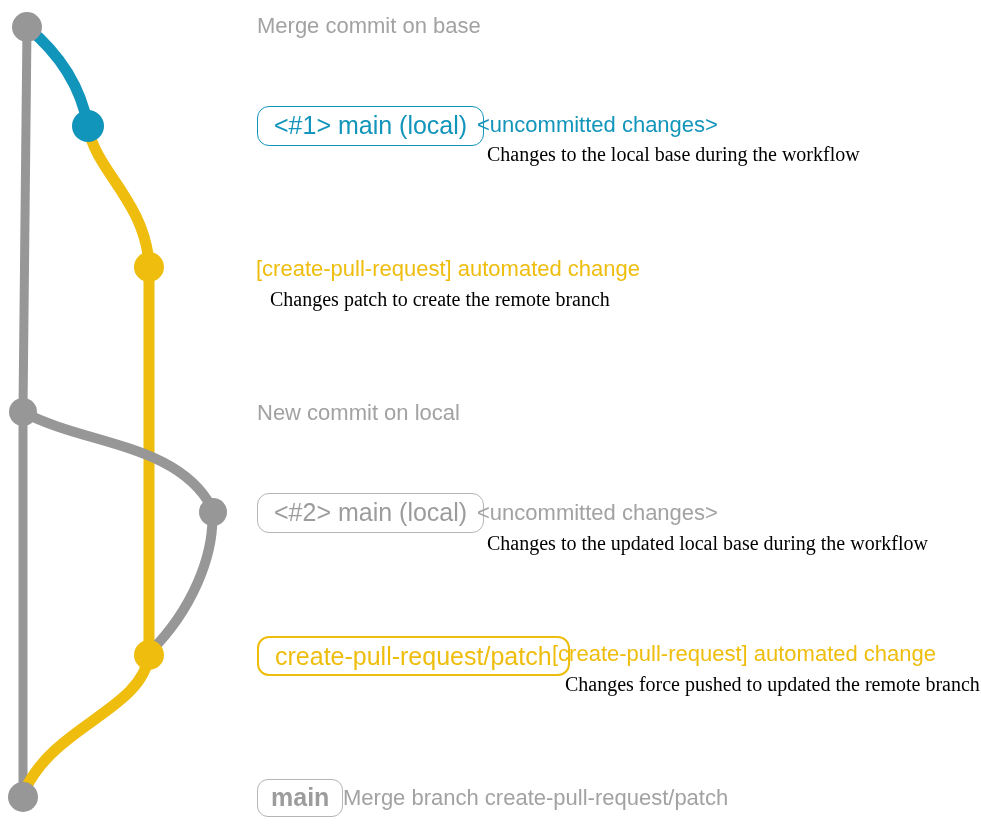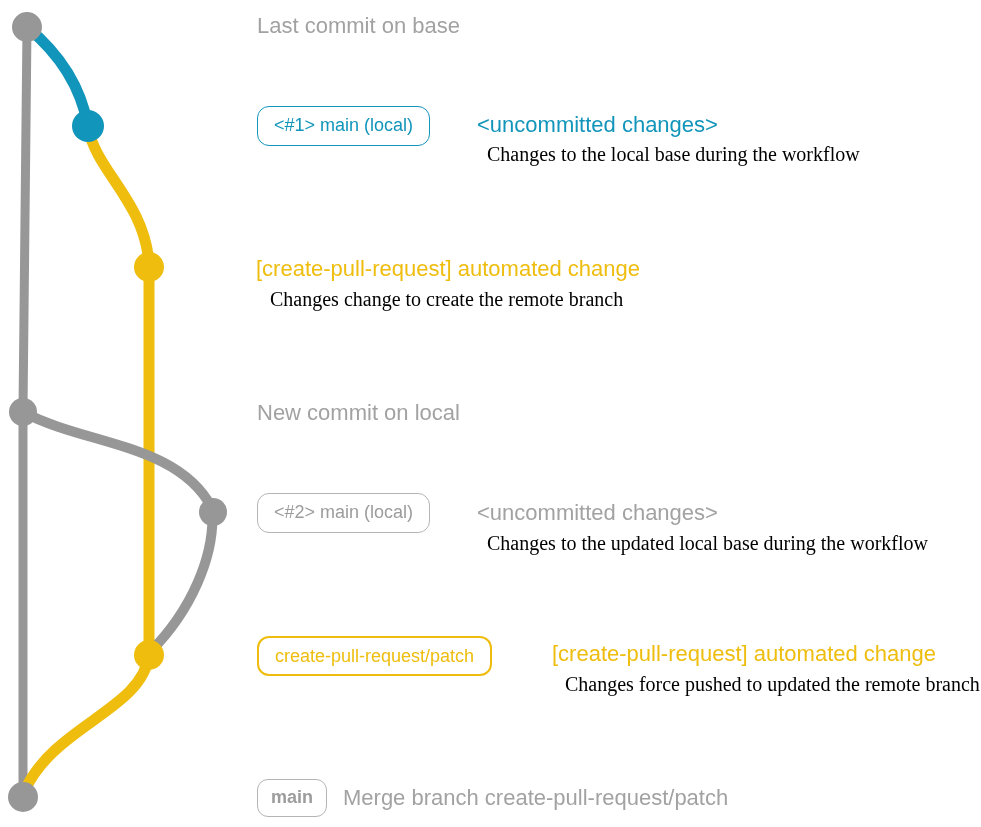--- a/index.html
+++ b/index.html
@@ -21,21 +21,21 @@
   .msg.gray   { color: var(--label-gray); }
   .msg.blue   { color: var(--branch-blue); }
   .msg.yellow { color: var(--branch-yellow); }
   .badge {
     position: absolute;
     box-sizing: border-box;
     height: 40px;
     line-height: 37px;
     padding: 0 16px;
     border-radius: 12px;
-    font-size: 18px;
+    font-size: 25px;
     white-space: nowrap;
     background: #ffffff;
   }
   .badge.blue   { border: 1.5px solid var(--branch-blue);      color: var(--branch-blue); }
   .badge.gray   { border: 1.5px solid var(--badge-border-gray); color: var(--badge-text-gray); }
   .badge.yellow { border: 2px solid var(--branch-yellow);       color: var(--branch-yellow); }
   .badge.small  { height: 38px; line-height: 35px; padding: 0 13px; border-radius: 11px; }
   .desc {
     position: absolute;
     font-family: "Liberation Serif", serif;
@@ -64,28 +64,28 @@
 
     <circle cx="27" cy="27" r="15" style="fill: var(--base-gray);"></circle>
     <circle cx="88" cy="126" r="16" style="fill: var(--branch-blue);"></circle>
     <circle cx="149" cy="267" r="15" style="fill: var(--branch-yellow);"></circle>
     <circle cx="23" cy="412" r="14" style="fill: var(--base-gray);"></circle>
     <circle cx="213" cy="512" r="14" style="fill: var(--base-gray);"></circle>
     <circle cx="149" cy="655" r="15" style="fill: var(--branch-yellow);"></circle>
     <circle cx="23" cy="797" r="15" style="fill: var(--base-gray);"></circle>
   </svg>
 
-  <div class="msg gray" style="left:257px; top:13px;">Last commit on base</div>
+  <div class="msg gray" style="left:257px; top:13px;">Merge commit on base</div>
 
   <div class="badge blue" style="left:257px; top:106px;">&lt;#1&gt; main (local)</div>
   <div class="msg blue" style="left:477px; top:112px;">&lt;uncommitted changes&gt;</div>
   <div class="desc" style="left:487px; top:142px;text-align:right;">Changes to the local base during the workflow</div>
 
   <div class="msg yellow" style="left:256px; top:256px;">[create-pull-request] automated change</div>
-  <div class="desc" style="left:270px; top:287px;">Changes change to create the remote branch</div>
+  <div class="desc" style="left:270px; top:287px;">Changes patch to create the remote branch</div>
 
   <div class="msg gray" style="left:257px; top:400px;">New commit on local</div>
 
   <div class="badge gray" style="left:257px; top:493px;">&lt;#2&gt; main (local)</div>
   <div class="msg gray" style="left:477px; top:500px;">&lt;uncommitted changes&gt;</div>
   <div class="desc" style="left:487px; top:531px;">Changes to the updated local base during the workflow</div>
 
   <div class="badge yellow" style="left:257px; top:636px;">create-pull-request/patch</div>
   <div class="msg yellow" style="left:552px; top:641px;">[create-pull-request] automated change</div>
   <div class="desc" style="left:565px; top:672px;">Changes force pushed to updated the remote branch</div>

